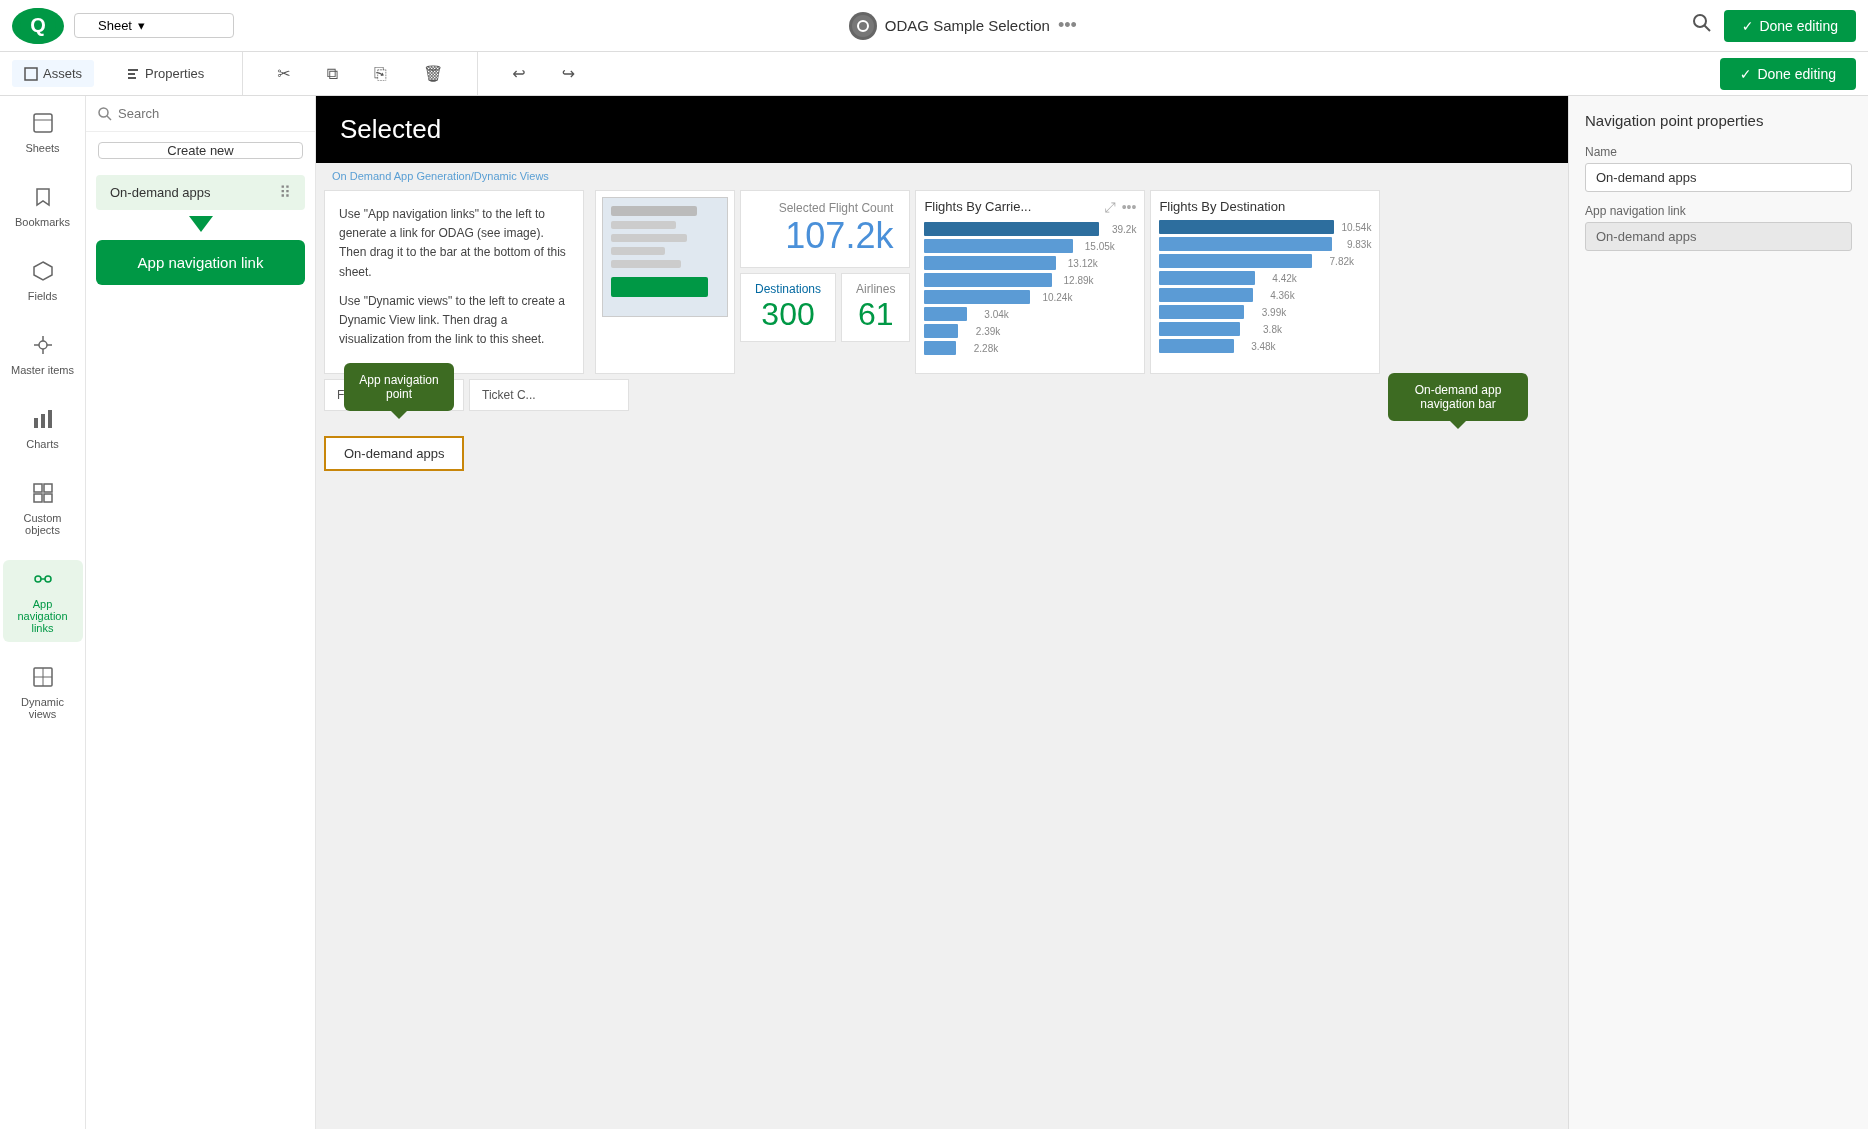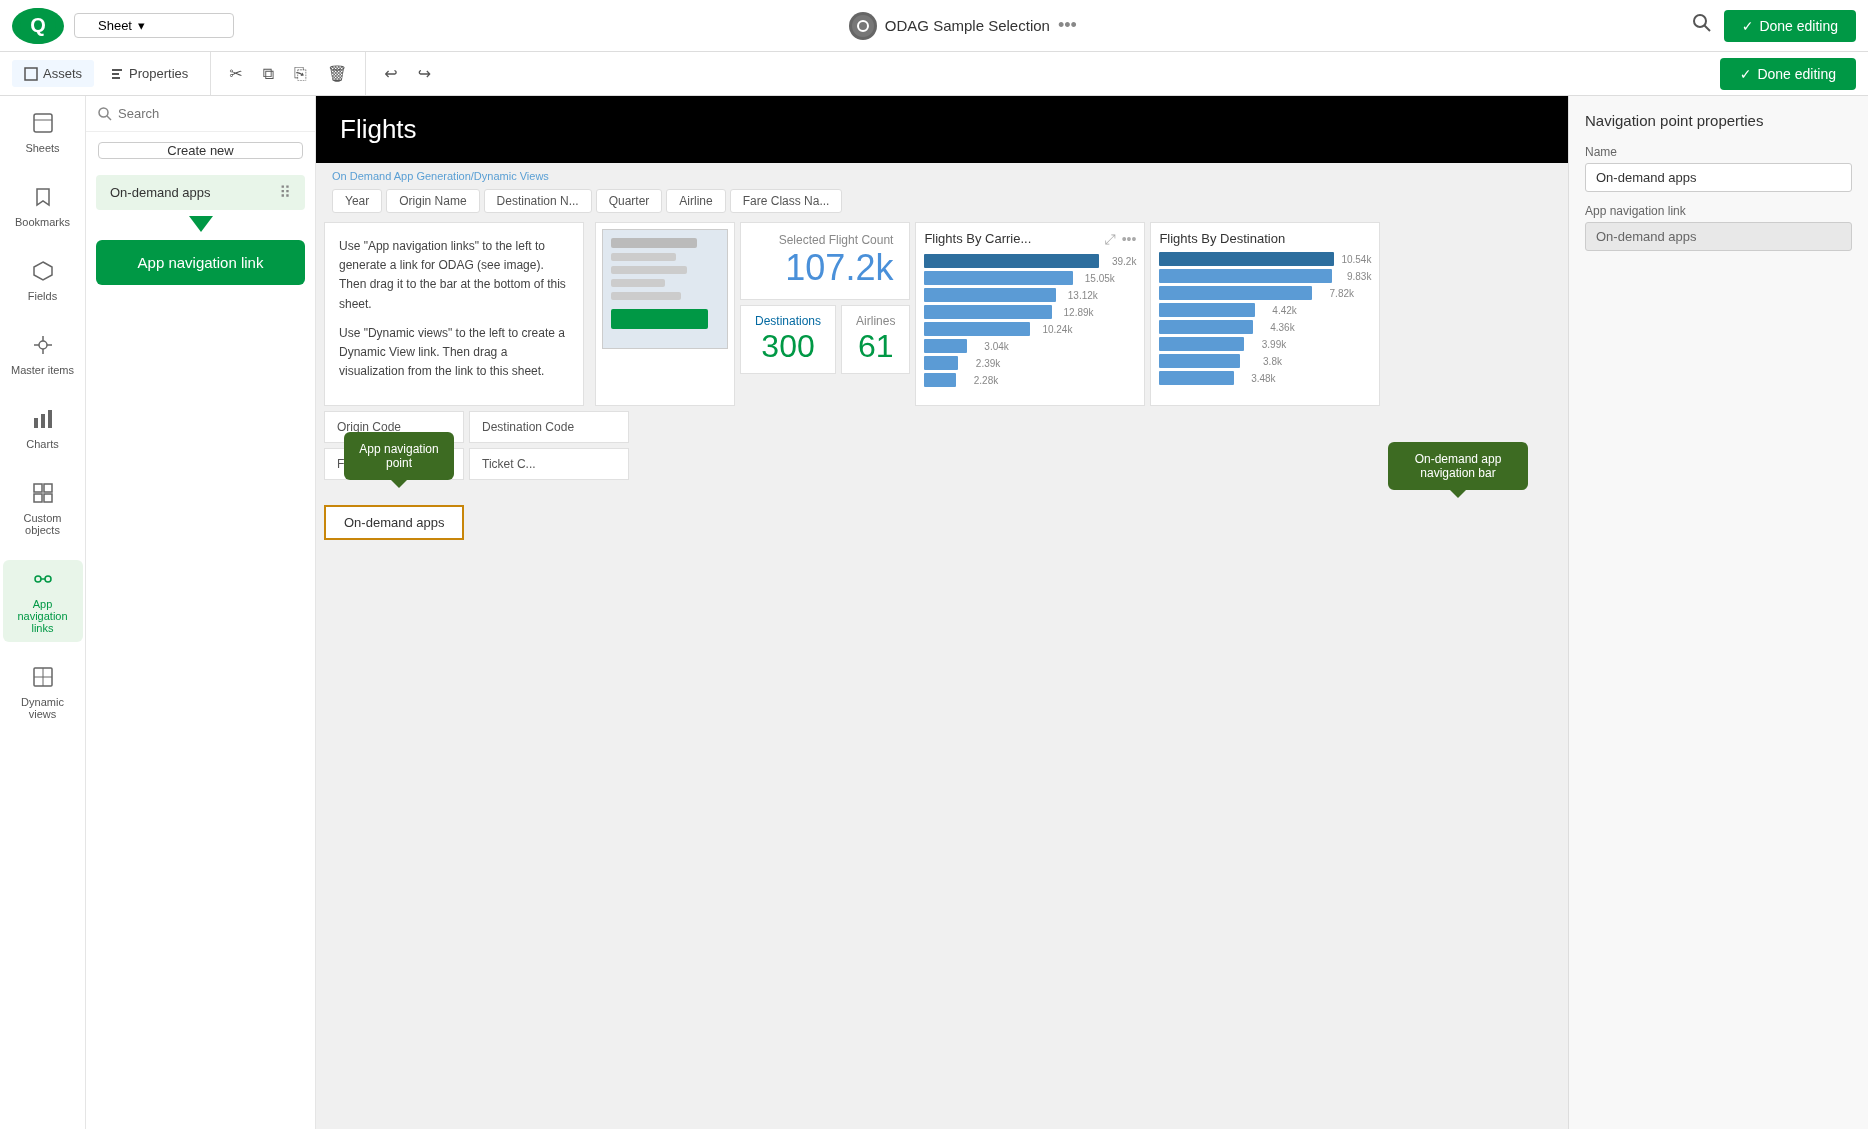--- a/index.html
+++ b/index.html
@@ -11,21 +11,21 @@
     .sheet-dropdown { display: flex; align-items: center; gap: 6px; border: 1px solid #ccc; border-radius: 4px; padding: 4px 23px; background: #fff; cursor: pointer; min-width: 160px; }
     .topbar-center { flex: 1; display: flex; align-items: center; justify-content: center; gap: 8px; }
     .odag-icon { width: 28px; height: 28px; border-radius: 50%; background: #666; display: flex; align-items: center; justify-content: center; color: white; font-size: 12px; }
     .topbar-title { font-size: 15px; color: #333; }
     .topbar-dots { font-size: 18px; color: #888; cursor: pointer; }
     .topbar-right { display: flex; align-items: center; gap: 12px; }
     .search-icon-btn { cursor: pointer; color: #555; font-size: 18px; }
     .done-editing-btn { background: #009845; color: white; border: none; padding: 8px 18px; border-radius: 4px; cursor: pointer; font-size: 14px; display: flex; align-items: center; gap: 6px; }
 
     
-    .toolbar { display: flex; align-items: center; height: 44px; background: #fff; border-bottom: 1px solid #ddd; padding: 0 12px; gap: 4px; }
+    .toolbar { display: flex; align-items: center; height: 44px; background: #fff; border-bottom: 1px solid #ddd; padding: 0 12px; gap: 20px; }
     .toolbar-btn { background: none; border: none; cursor: pointer; padding: 6px 8px; color: #555; font-size: 16px; border-radius: 3px; }
     .tab-btn { display: flex; align-items: center; gap: 5px; padding: 6px 12px; border: none; background: none; cursor: pointer; font-size: 13px; color: #444; border-radius: 3px; }
     .tab-btn.active { background: #f0f7ff; }
     .done-editing-large { background: #009845; color: white; border: none; padding: 8px 20px; border-radius: 4px; cursor: pointer; font-size: 14px; display: flex; align-items: center; gap: 6px; margin-left: auto; }
 
     
     .main-layout { display: flex; height: calc(1129px - 96px); }
 
     
     .left-sidebar { width: 86px; background: #fff; border-right: 1px solid #e5e5e5; display: flex; flex-direction: column; align-items: center; padding: 8px 0; gap: 16px; }
@@ -235,34 +235,26 @@
 
     <div style="margin: 0 auto; width: 0; height: 0; border-left: 12px solid transparent; border-right: 12px solid transparent; border-top: 16px solid #009845;"></div>
     <div class="green-card">
       <span>App navigation link</span>
     </div>
   </div>
 
   <div class="main-content">
 
     <div class="overview-header">
-      <span>Flights</span>
+      <span>Selected</span>
     </div>
 
     <div style="background:#f0f0f0; padding: 4px 8px 0;">
       <div style="font-size:11px; color:#5a9fd4; padding: 3px 8px; cursor:pointer;">
         <span>On Demand App Generation/Dynamic Views</span>
-      </div>
-      <div style="display:flex; gap:4px; padding: 4px 0 4px 8px; flex-wrap:wrap;">
-        <div class="filter-pill"><span>Year</span></div>
-        <div class="filter-pill"><span>Origin Name</span></div>
-        <div class="filter-pill"><span>Destination N...</span></div>
-        <div class="filter-pill"><span>Quarter</span></div>
-        <div class="filter-pill"><span>Airline</span></div>
-        <div class="filter-pill"><span>Fare Class Na...</span></div>
       </div>
     </div>
 
     <div style="display:flex; gap:5px; padding: 5px 8px; flex-wrap:wrap;">
 
       <div class="info-card" style="flex:0 0 260px; font-size:12px;">
         <p>Use "App navigation links" to the left to generate a link for ODAG (see image). Then drag it to the bar at the bottom of this sheet.</p>
         <p>Use "Dynamic views" to the left to create a Dynamic View link. Then drag a visualization from the link to this sheet.</p>
       </div>
 
@@ -374,28 +366,20 @@
           <div class="bar-row">
               <div class="bar-fill" style="width:35%;"></div>
               <span class="bar-label">3.48k</span>
             </div>
         </div>
       </div>
     </div>
 
     <div style="display:flex; gap:5px; padding: 0 8px 5px;">
       <div style="background:#fff; border:1px solid #e0e0e0; padding:8px 12px; flex:0 0 140px; font-size:12px; color:#555;">
-        <span>Origin Code</span>
-      </div>
-      <div style="background:#fff; border:1px solid #e0e0e0; padding:8px 12px; flex:0 0 160px; font-size:12px; color:#555;">
-        <span>Destination Code</span>
-      </div>
-    </div>
-    <div style="display:flex; gap:5px; padding: 0 8px 5px;">
-      <div style="background:#fff; border:1px solid #e0e0e0; padding:8px 12px; flex:0 0 140px; font-size:12px; color:#555;">
         <span>Fare Class</span>
       </div>
       <div style="background:#fff; border:1px solid #e0e0e0; padding:8px 12px; flex:0 0 160px; font-size:12px; color:#555;">
         <span>Ticket C...</span>
       </div>
     </div>
 
     <div style="position:relative; padding: 10px 8px 10px; display:flex; align-items:flex-end; gap:20px; margin-top:10px;">
 
       <div style="position:relative;">

